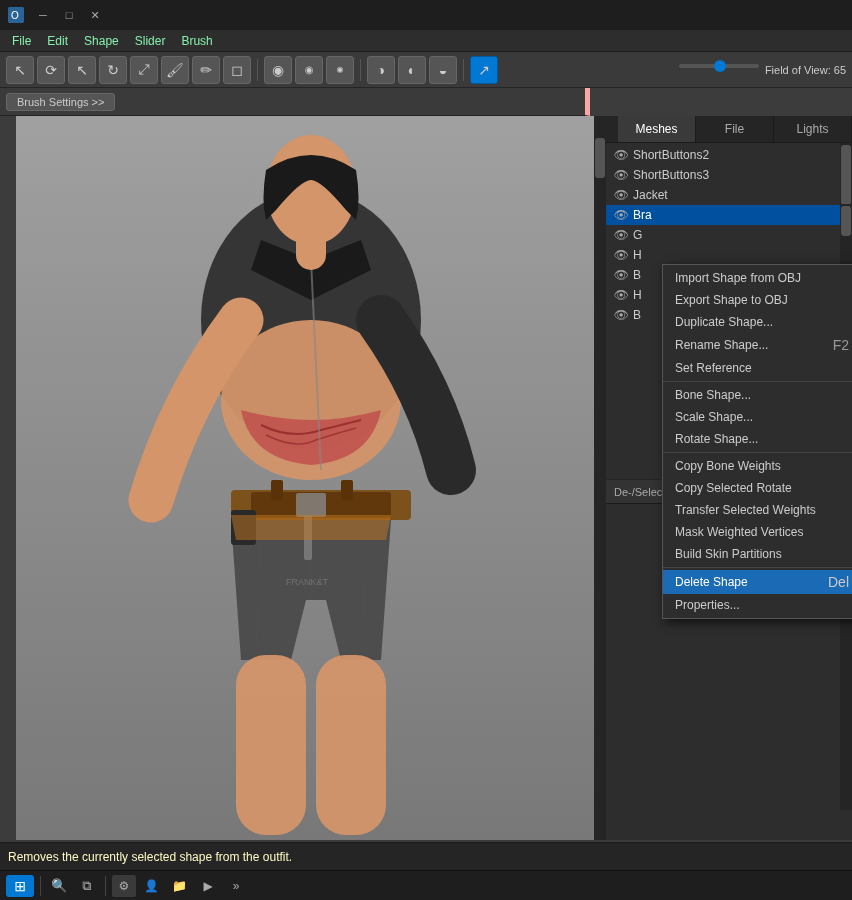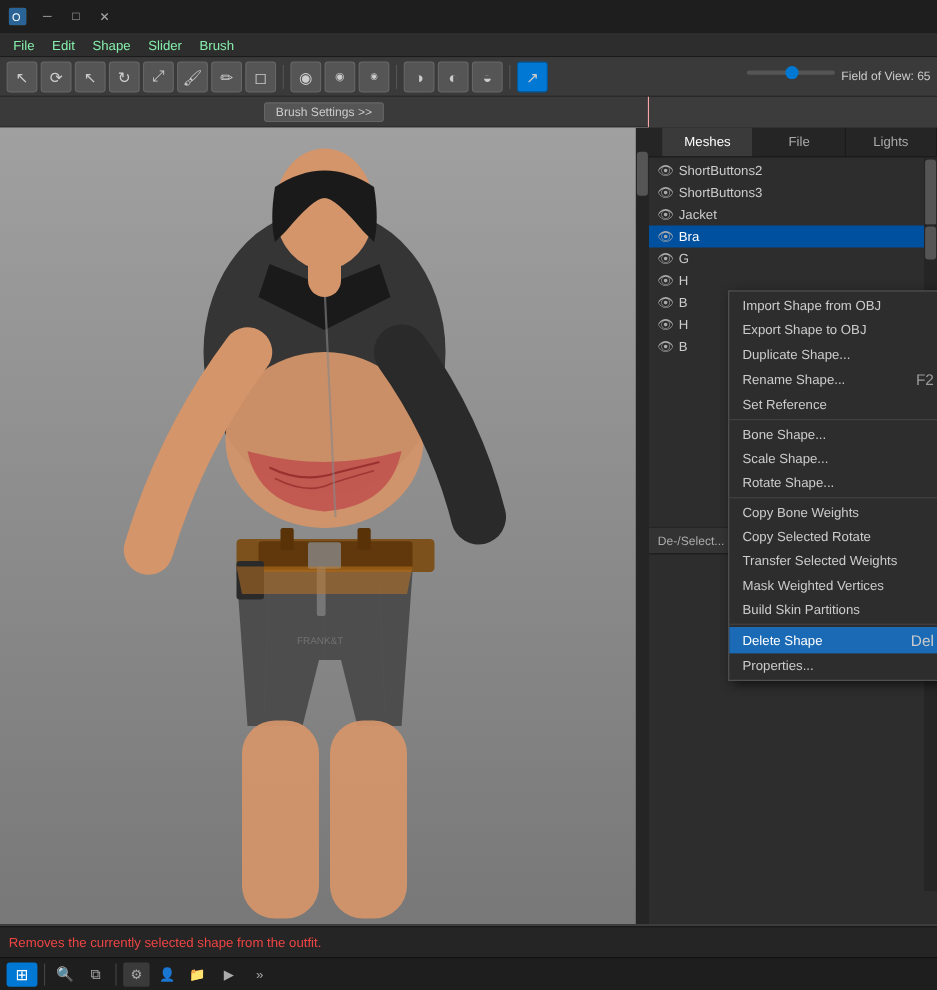--- a/index.html
+++ b/index.html
@@ -125,22 +125,21 @@
 
     
     #brushbar {
       width: 590px;
       height: 28px;
       background: #3a3a3a;
       display: flex;
       align-items: center;
       padding: 0 6px;
       border-bottom: 1px solid #252525;
-      border-right: 1px solid #fca5a5;
-      justify-content: center;
+      border-right: 5px solid #fca5a5;
     }
     .brush-btn {
       padding: 2px 10px;
       background: #555;
       border: 1px solid #666;
       border-radius: 3px;
       color: #ccc;
       font-size: 11px;
       cursor: pointer;
     }
@@ -286,21 +285,21 @@
     
     #statusbar {
       width: 100%;
       height: 30px;
       background: #252525;
       display: flex;
       align-items: center;
       padding: 0 8px;
       border-top: 1px solid #1a1a1a;
       font-size: 12px;
-      color: #ef4444;
+      color: #fef9c3;
       position: absolute;
       bottom: 0;
     }
 
     
     #taskbar {
       position: absolute;
       bottom: 0;
       width: 100%;
       height: 30px;
@@ -372,21 +371,21 @@
     <span class="fov-label">Field of View: 65</span>
   </div>
 </div>
 
 <div id="brushbar">
   <button class="brush-btn">Brush Settings &gt;&gt;</button>
 </div>
 
 <div id="main" style="display:flex; width:100%; height:calc(900px - 30px - 22px - 36px - 28px - 30px - 30px); position:relative;">
 
-  <div id="viewport" style="position:relative; flex:0 0 590px; background:#888; overflow:hidden;">
+  <div id="viewport" style="position:relative; flex:0 0 590px; background:#888; overflow:hidden;margin-left:16px;">
     <div class="viewport-bg">
 
       <div style="position:absolute; inset:0; background:linear-gradient(180deg, #a0a0a0 0%, #787878 100%);"></div>
 
       <svg style="position:absolute; bottom:0; left:50%; transform:translateX(-50%);" width="380" height="720" viewBox="0 0 380 720">
 
         <ellipse cx="190" cy="200" rx="110" ry="130" fill="#2a2a2a" opacity="0.9"></ellipse>
 
         <path d="M130 150 L190 180 L250 150 L240 120 L190 140 L140 120 Z" fill="#1a1a1a"></path>
 

